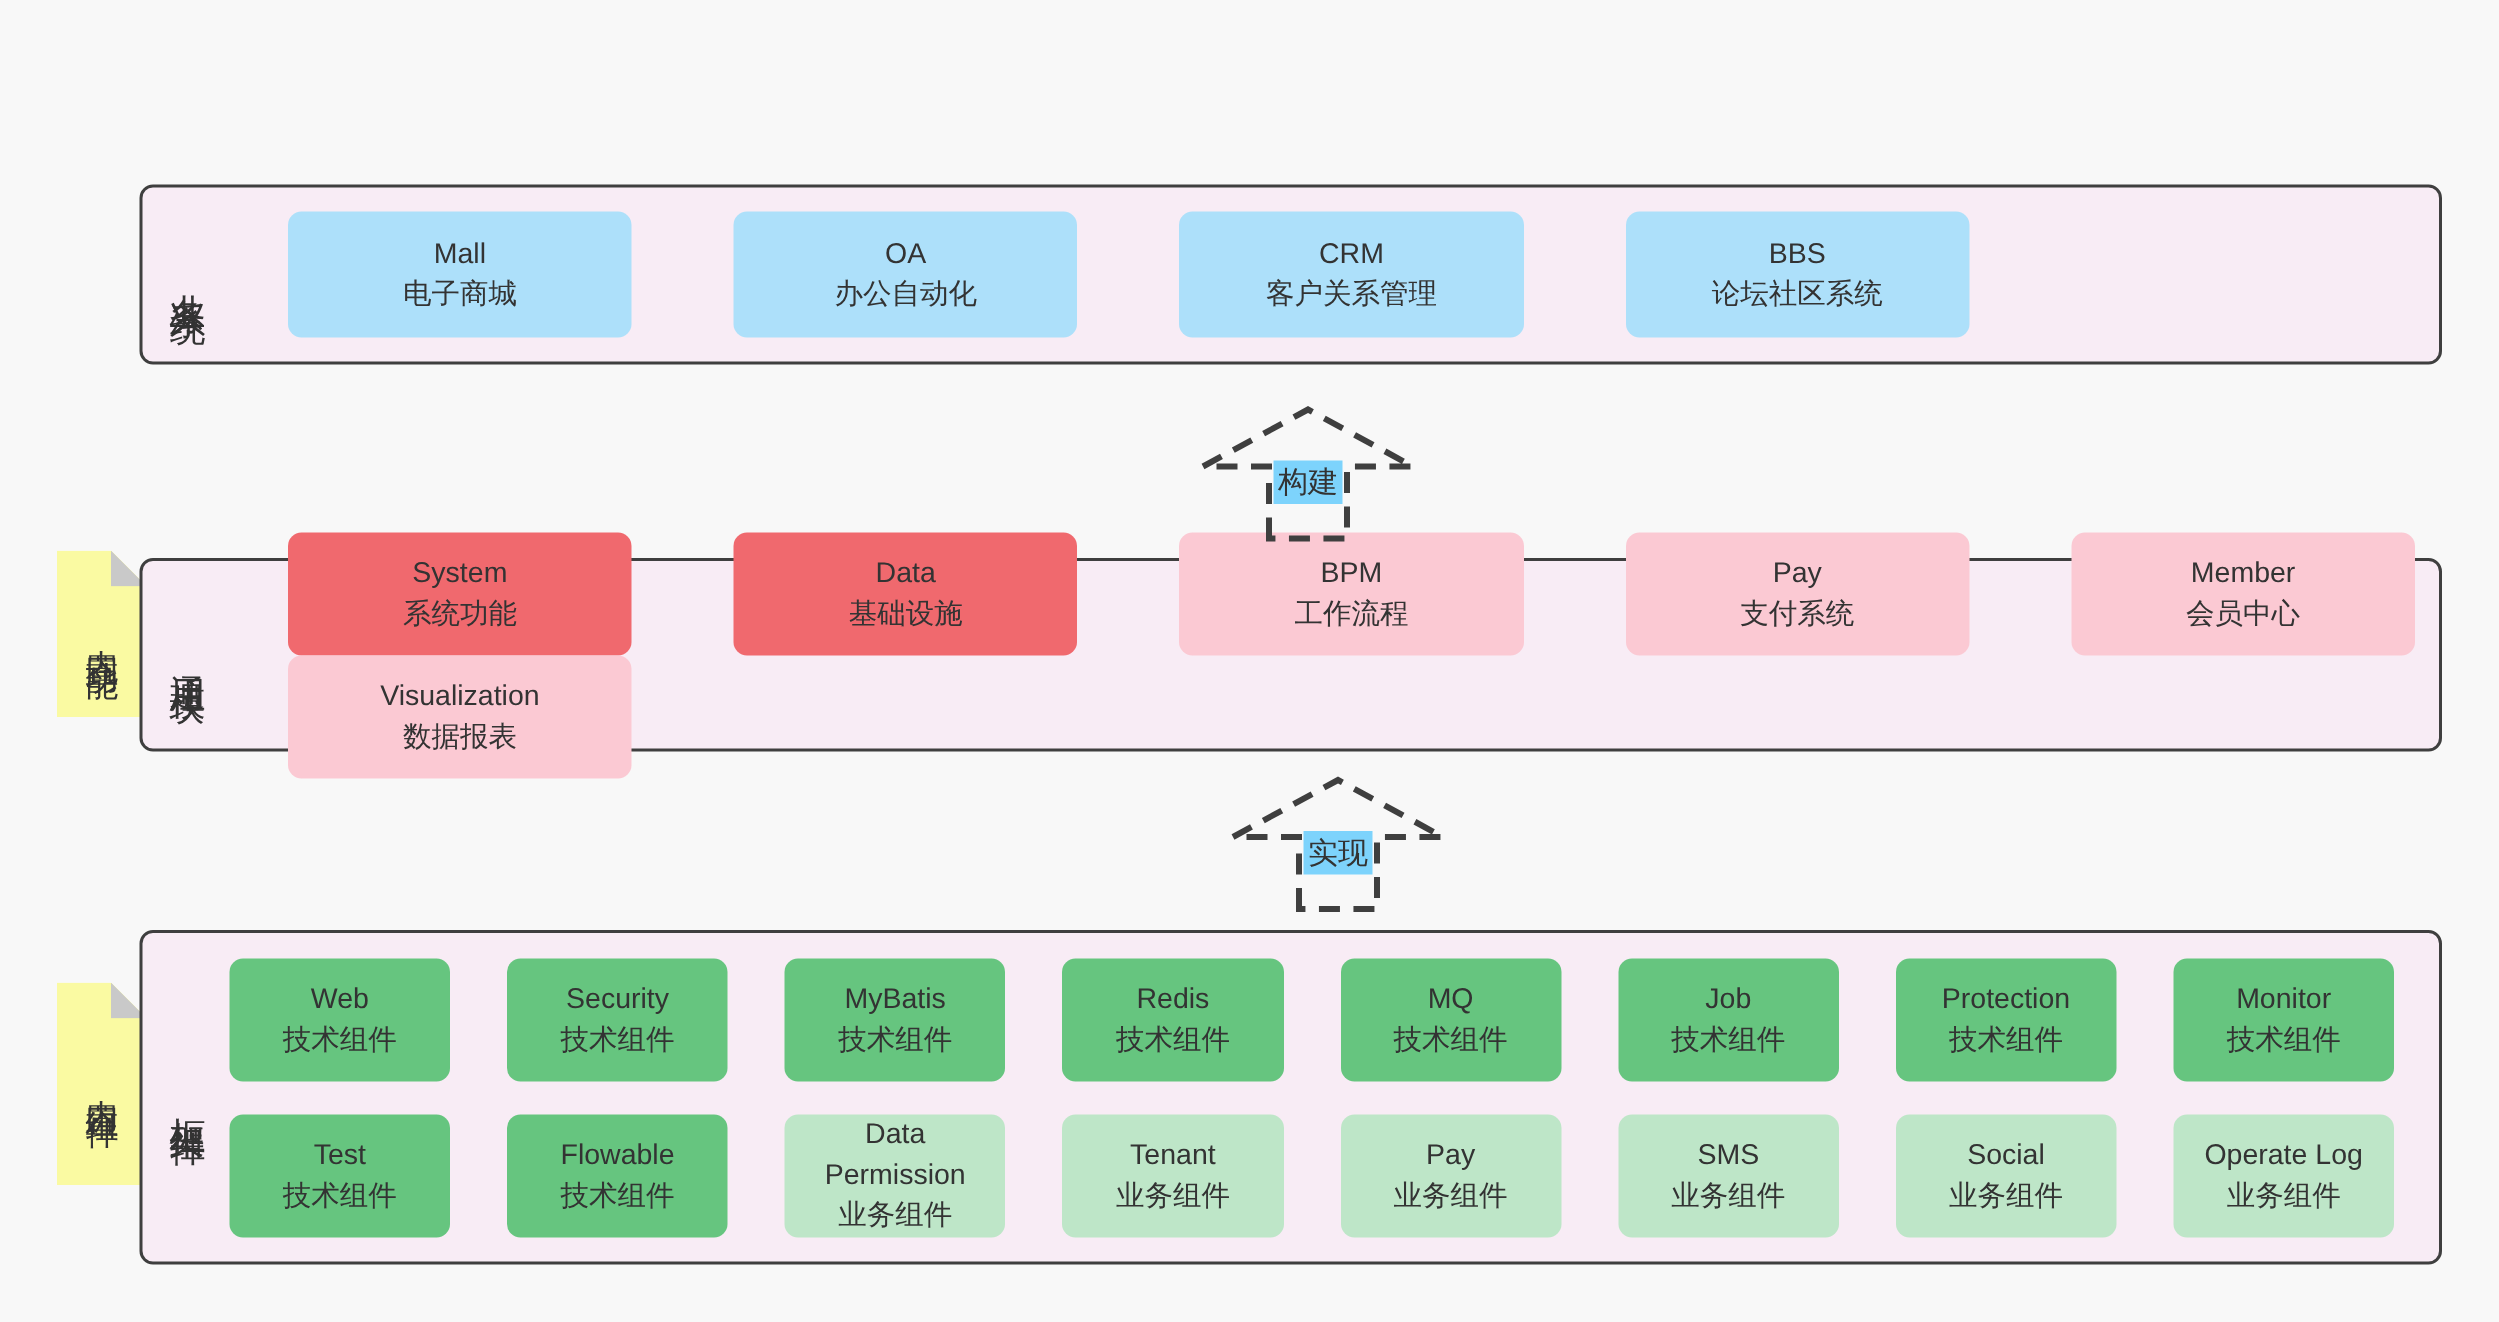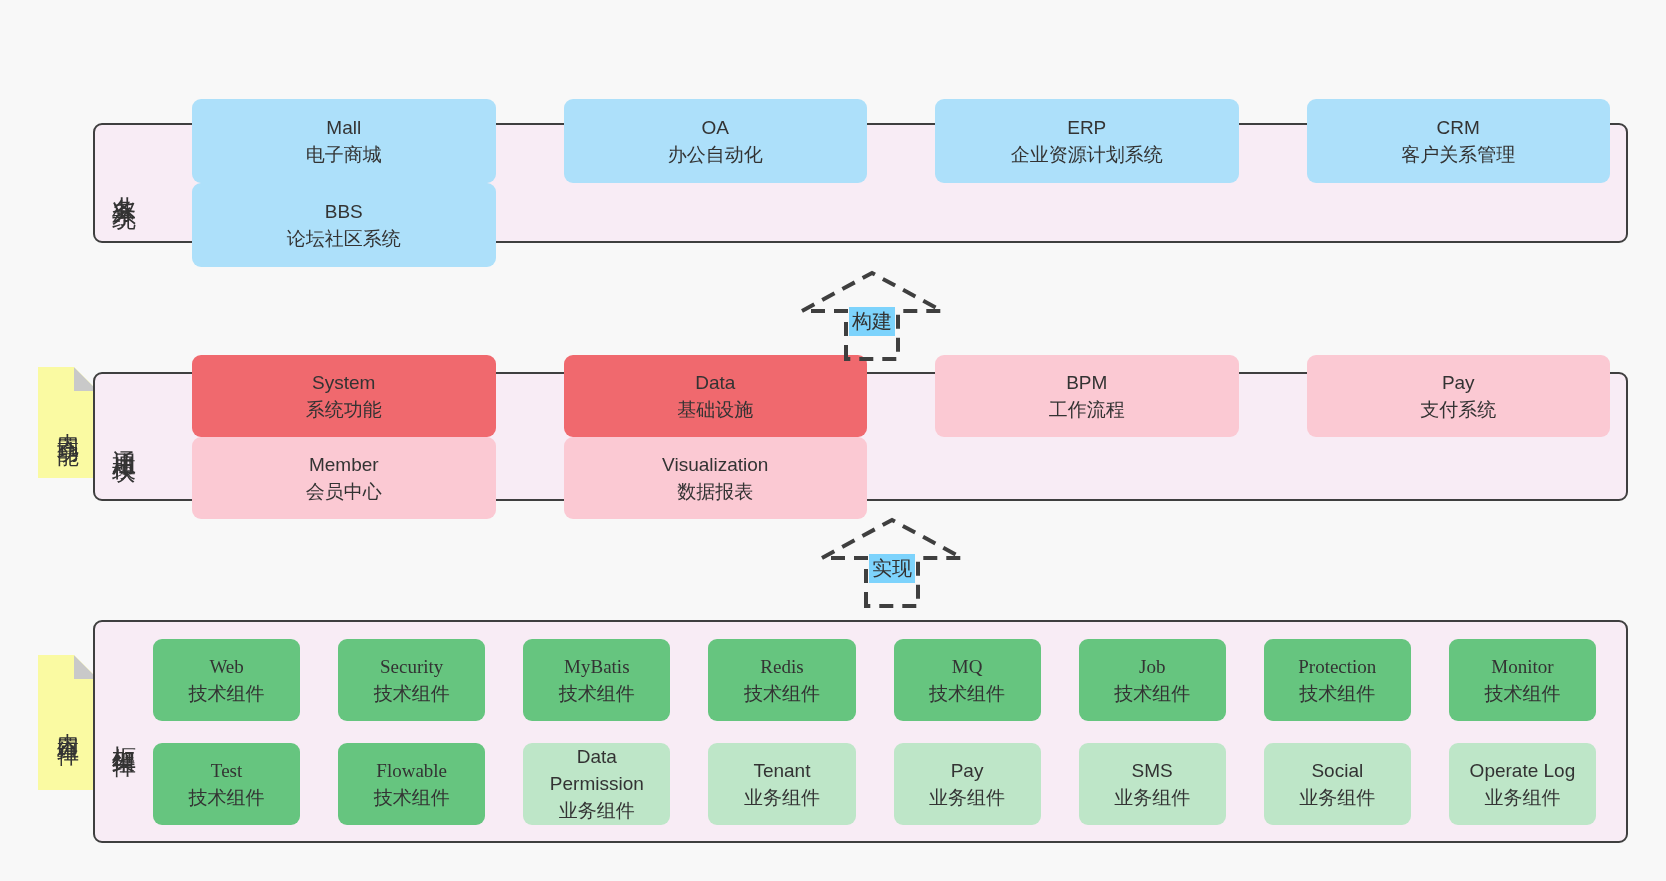--- a/index.html
+++ b/index.html
@@ -23,35 +23,35 @@
     z-index:1;
   }
   .layer-label{
     width:58px;flex:0 0 58px;
     display:flex;align-items:center;justify-content:center;
     writing-mode:vertical-rl;
     font-size:24px;line-height:30px;letter-spacing:3px;
     color:var(--text);
   }
   .grid{flex:1;display:grid;align-items:center;}
-  .grid-6{grid-template-columns:repeat(4,1fr);column-gap:68px;margin-right:16px;margin-left:39px;}
+  .grid-6{grid-template-columns:repeat(5,1fr);column-gap:68px;margin-right:16px;margin-left:39px;}
   .grid-8{grid-template-columns:repeat(8,1fr);column-gap:38px;row-gap:22px;margin-right:30px;}
 
   
   .box{
     border-radius:9px;
     display:flex;flex-direction:column;align-items:center;justify-content:center;
     text-align:center;font-size:19px;line-height:27px;color:var(--text);
     padding:4px 8px;
   }
   .h84{height:84px;} .h82{height:82px;} .h82s{height:82px;}
   .box.blue{background:var(--blue);}
   .box.red{background:var(--red);}
   .box.pink{background:var(--pink);}
-  .box.green{background:var(--green);font-family:Liberation Serif, serif;}
+  .box.green{background:var(--green);}
   .box.green-light{background:var(--green-light);}
 
   
   .note{
     position:absolute;left:38px;width:60px;background:var(--note-bg);
     clip-path:polygon(0 0,calc(100% - 24px) 0,100% 24px,100% 100%,0 100%);
     display:flex;align-items:center;justify-content:center;
     z-index:0;
   }
   .note::after{
@@ -87,24 +87,20 @@
   <section class="layer" style="top:123px;height:120px;">
     <div class="layer-label">业务系统</div>
     <div class="grid grid-6">
       <div class="box blue h84">
         <span>Mall</span>
         <span>电子商城</span>
       </div>
       <div class="box blue h84">
         <span>OA</span>
         <span>办公自动化</span>
-      </div>
-      <div class="box blue h84">
-        <span>ERP</span>
-        <span>企业资源计划系统</span>
       </div>
       <div class="box blue h84">
         <span>CRM</span>
         <span>客户关系管理</span>
       </div>
       <div class="box blue h84">
         <span>BBS</span>
         <span>论坛社区系统</span>
       </div>
     </div>

